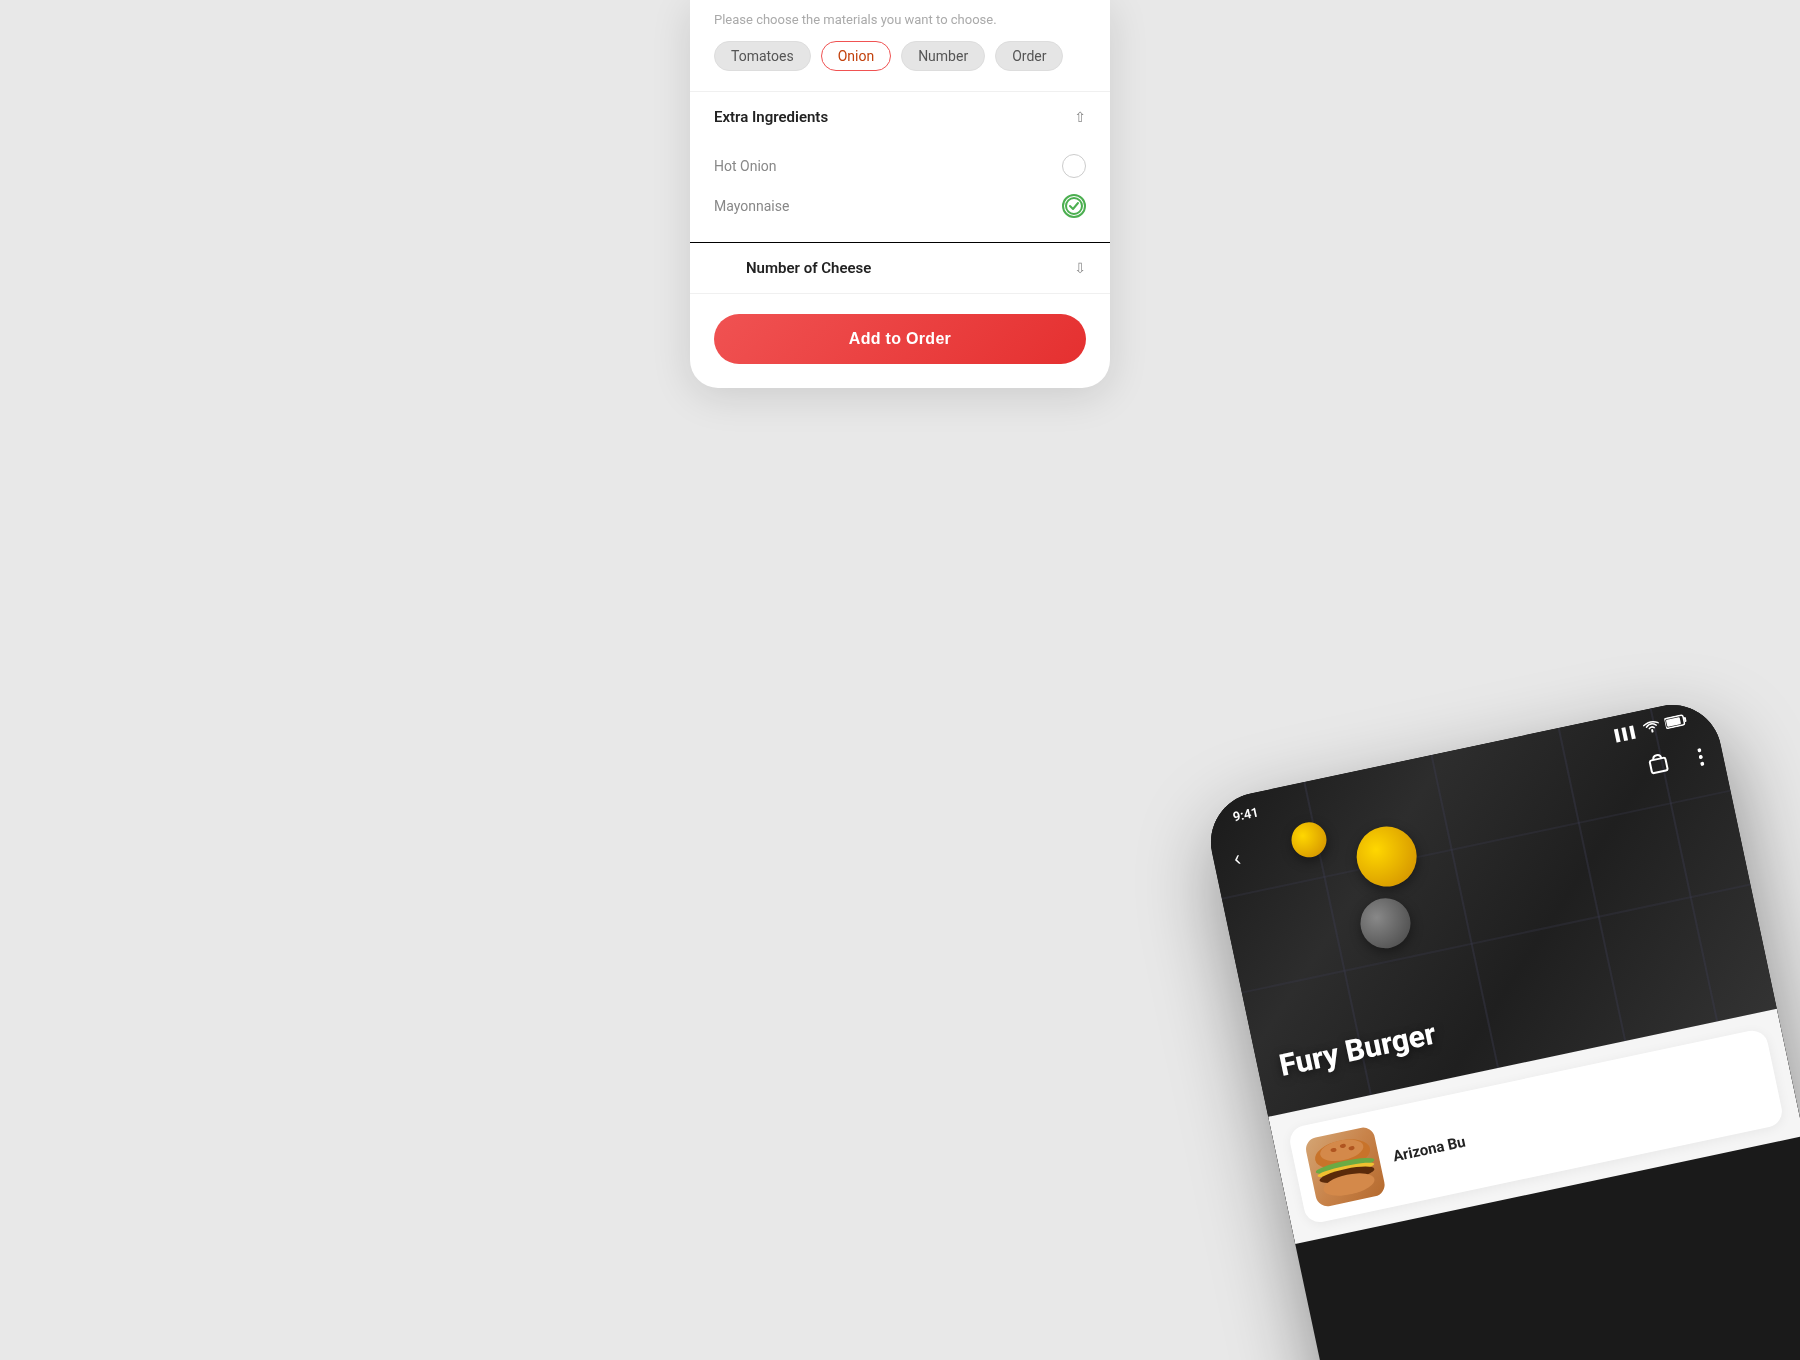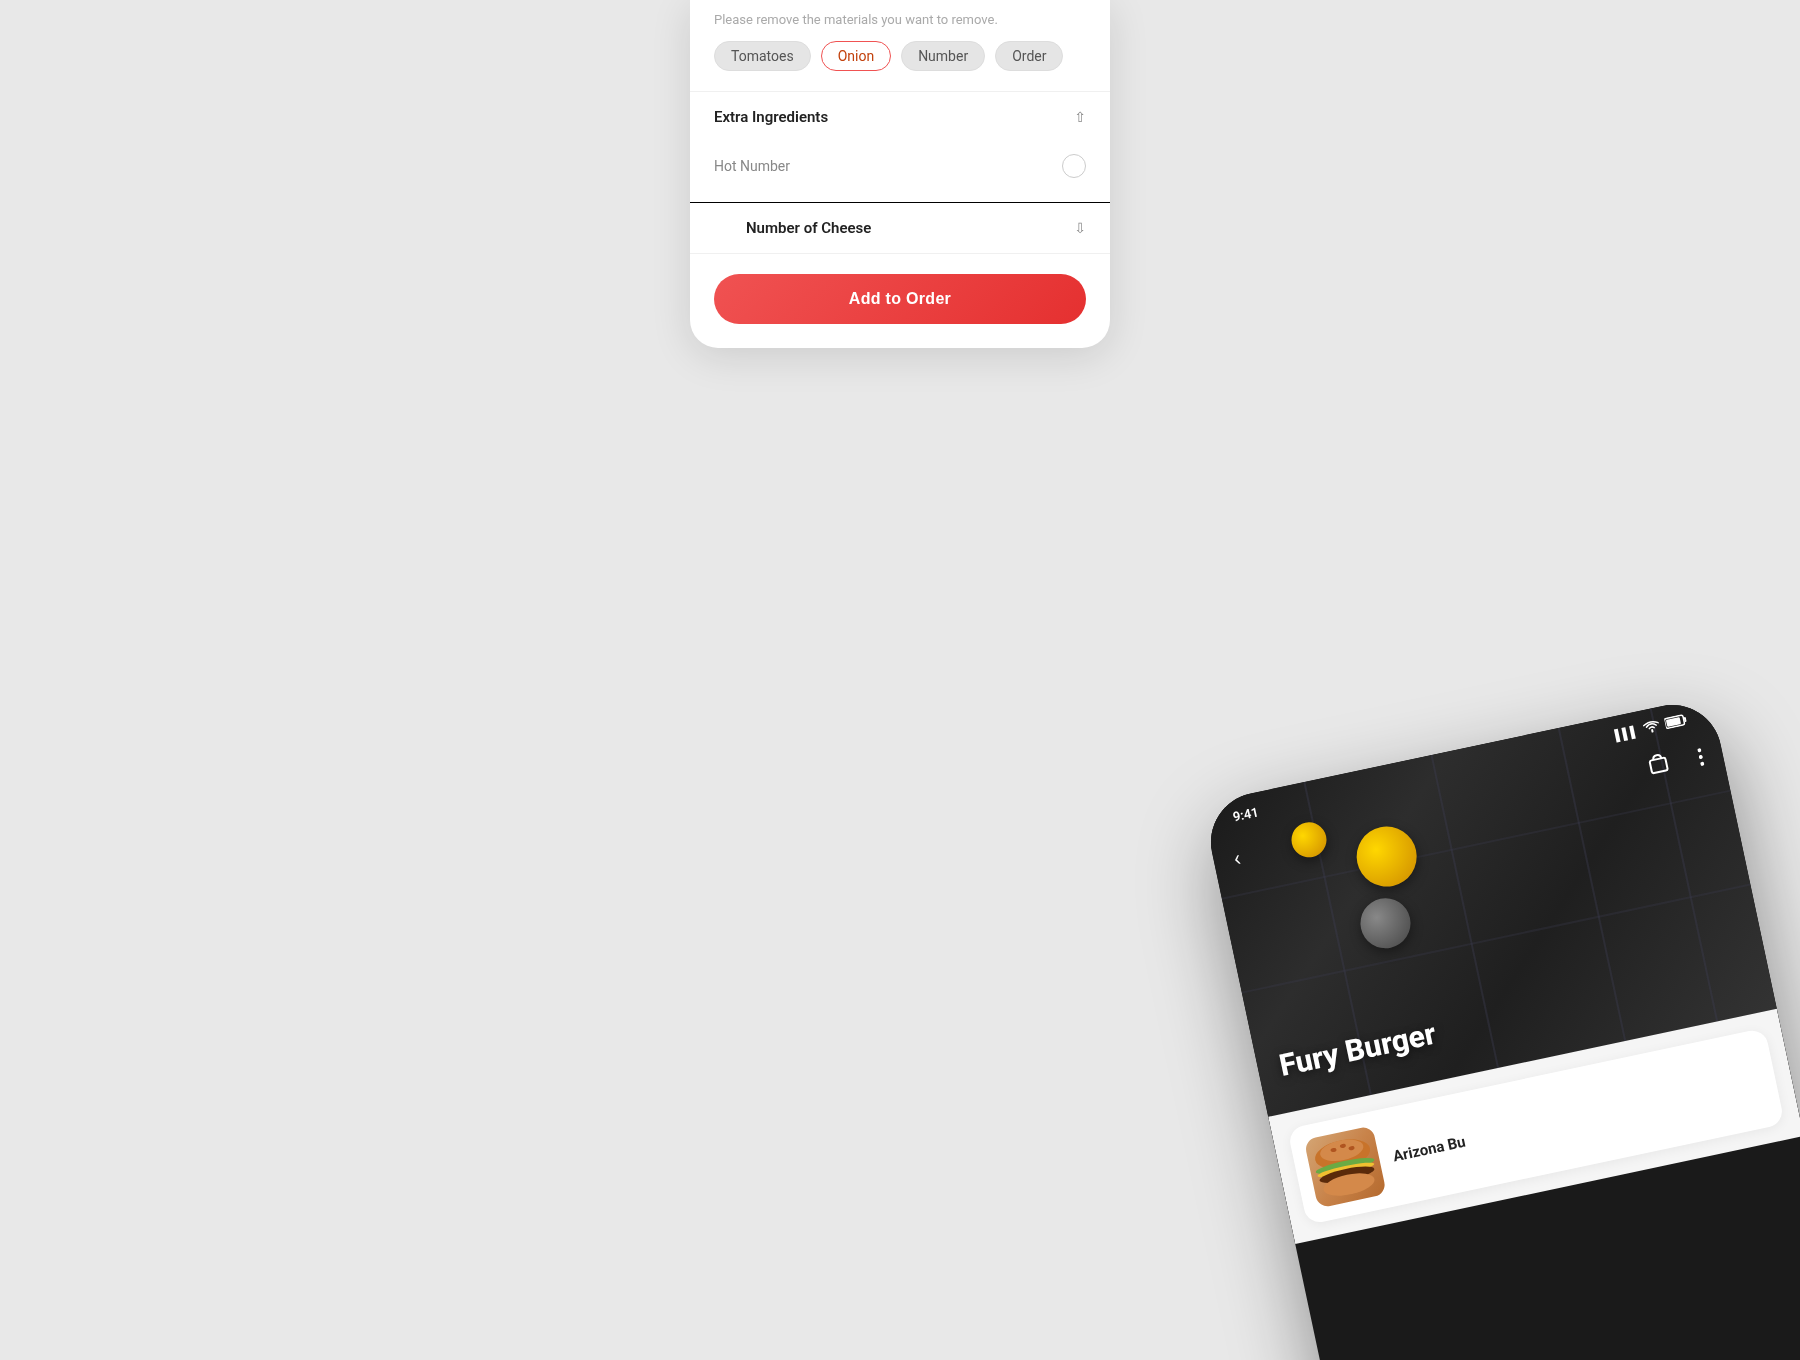--- a/index.html
+++ b/index.html
@@ -324,42 +324,51 @@
       box-shadow: 0 4px 12px rgba(0,0,0,0.4);
     }
   </style>
 </head>
 <body>
 
 <div class="top-card">
   
   
   <div class="remove-section">
-    <div class="remove-hint">Please remove the materials you want to remove.</div>
+    <div class="remove-hint">Please choose the materials you want to choose.</div>
     <div class="ingredient-tags">
       <div class="tag">Tomatoes</div>
       <div class="tag selected">Onion</div>
       <div class="tag">Number</div>
       <div class="tag">Order</div>
     </div>
   </div>
 
   
   <div class="section">
     <div class="section-header">
       <span class="section-title">Extra Ingredients</span>
       <span class="chevron-icon">⇧</span>
     </div>
     <div class="section-content">
 
       <div class="ingredient-row">
-        <span class="ingredient-name">Hot Number</span>
+        <span class="ingredient-name">Hot Onion</span>
         <div class="radio-empty"></div>
       </div>
 
+      <div class="ingredient-row">
+        <span class="ingredient-name">Mayonnaise</span>
+        <div class="radio-checked">
+          <svg width="18" height="18" viewBox="0 0 18 18">
+            <circle cx="9" cy="9" r="8" fill="none" stroke="#4CAF50" stroke-width="2"></circle>
+            <polyline points="5,9 8,12 13,6" fill="none" stroke="#4CAF50" stroke-width="2" stroke-linecap="round" stroke-linejoin="round"></polyline>
+          </svg>
+        </div>
+      </div>
     </div>
   </div>
 
   
   <div class="cheese-section">
     <div class="cheese-header">
       <span class="cheese-title">Number of Cheese</span>
       <span class="chevron-icon">⇩</span>
     </div>
   </div>

